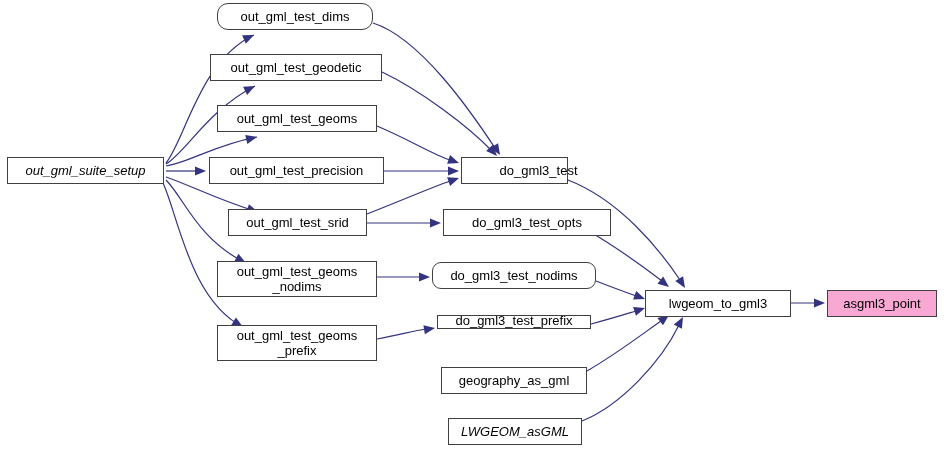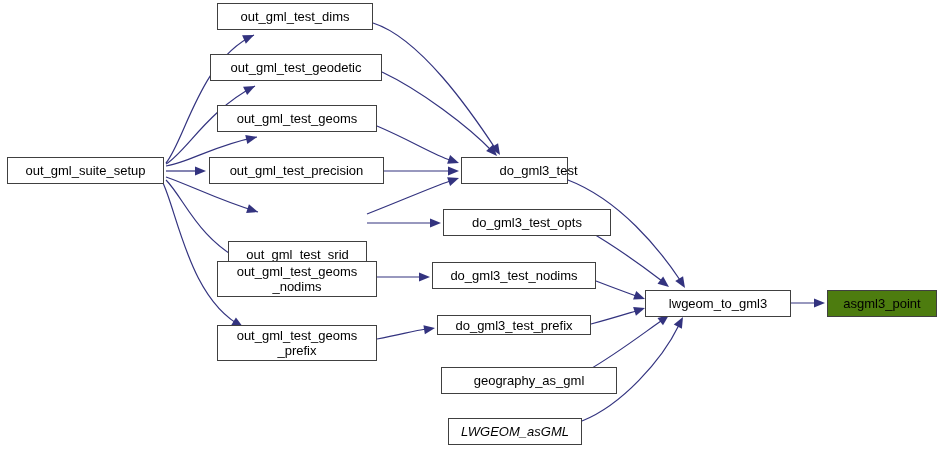--- a/index.html
+++ b/index.html
@@ -33,21 +33,21 @@
     justify-content: center;
     text-align: center;
     color: #000000;
     font-size: 13px;
     line-height: 15px;
     letter-spacing: 0px;
     white-space: pre;
     z-index: 2;
   }
   .node.highlight {
-    background: #4d7c0f;
+    background: #f9a8d4;
   }
   .node-label {
     display: block;
     white-space: pre;
   }
 </style>
 </head>
 <body>
 
 <div id="graph-root">
@@ -135,32 +135,32 @@
       <g>
         <path d="M 582,421 C 622,405 662,360 679,325" fill="none" stroke="#33337f" stroke-width="1.2"></path>
         <polygon points="0,0 -11,-4.6 -11,4.6" fill="#33337f" transform="translate(683,317) rotate(-62)"></polygon>
       </g>
       <g>
         <path d="M 782,303 L 816,303" fill="none" stroke="#33337f" stroke-width="1.2"></path>
         <polygon points="0,0 -11,-4.6 -11,4.6" fill="#33337f" transform="translate(825,303) rotate(0)"></polygon>
       </g>
     </svg>
   <div id="node-layer">
-      <div class="node" style="left: 217px; top: 3px; width: 156px; height: 27px;"><span class="node-label">out_gml_test_dims</span></div>
+      <div class="node" style="left: 217px; top: 3px; width: 156px; height: 27px; border-radius: 11px;"><span class="node-label">out_gml_test_dims</span></div>
       <div class="node" style="left: 210px; top: 54px; width: 172px; height: 27px;"><span class="node-label">out_gml_test_geodetic</span></div>
       <div class="node" style="left: 217px; top: 105px; width: 160px; height: 27px;"><span class="node-label">out_gml_test_geoms</span></div>
-      <div class="node" style="left: 7px; top: 157px; width: 157px; height: 27px;"><span class="node-label">out_gml_suite_setup</span></div>
+      <div class="node" style="left: 7px; top: 157px; width: 157px; height: 27px; font-style: italic;"><span class="node-label">out_gml_suite_setup</span></div>
       <div class="node" style="left: 209px; top: 157px; width: 175px; height: 27px;"><span class="node-label">out_gml_test_precision</span></div>
-      <div class="node" style="left: 228px; top: 209px; width: 139px; height: 27px; margin-top: 32px;"><span class="node-label">out_gml_test_srid</span></div>
+      <div class="node" style="left: 228px; top: 209px; width: 139px; height: 27px;"><span class="node-label">out_gml_test_srid</span></div>
       <div class="node" style="left: 217px; top: 261px; width: 160px; height: 36px;"><span class="node-label">out_gml_test_geoms
 _nodims</span></div>
       <div class="node" style="left: 217px; top: 325px; width: 160px; height: 36px;"><span class="node-label">out_gml_test_geoms
 _prefix</span></div>
       <div class="node" style="left: 461px; top: 157px; width: 107px; height: 27px; padding-left: 48px;"><span class="node-label">do_gml3_test</span></div>
       <div class="node" style="left: 443px; top: 209px; width: 168px; height: 27px;"><span class="node-label">do_gml3_test_opts</span></div>
-      <div class="node" style="left: 432px; top: 262px; width: 164px; height: 27px;"><span class="node-label">do_gml3_test_nodims</span></div>
-      <div class="node" style="left: 437px; top: 315px; width: 154px; height: 20px;"><span class="node-label">do_gml3_test_prefix</span></div>
-      <div class="node" style="left: 441px; top: 367px; width: 176px; height: 27px;"><span class="node-label">geography_as_gml</span></div>
+      <div class="node" style="left: 432px; top: 262px; width: 164px; height: 27px; border-radius: 9px;"><span class="node-label">do_gml3_test_nodims</span></div>
+      <div class="node" style="left: 437px; top: 315px; width: 154px; height: 14px; align-items: flex-end;"><span class="node-label">do_gml3_test_prefix</span></div>
+      <div class="node" style="left: 441px; top: 367px; width: 146px; height: 27px;"><span class="node-label">geography_as_gml</span></div>
       <div class="node" style="left: 448px; top: 418px; width: 134px; height: 27px; font-style: italic;"><span class="node-label">LWGEOM_asGML</span></div>
       <div class="node" style="left: 645px; top: 290px; width: 146px; height: 27px;"><span class="node-label">lwgeom_to_gml3</span></div>
       <div class="node highlight" style="left: 827px; top: 290px; width: 110px; height: 27px;"><span class="node-label">asgml3_point</span></div>
     </div>
 </div>
 
 </body></html>

